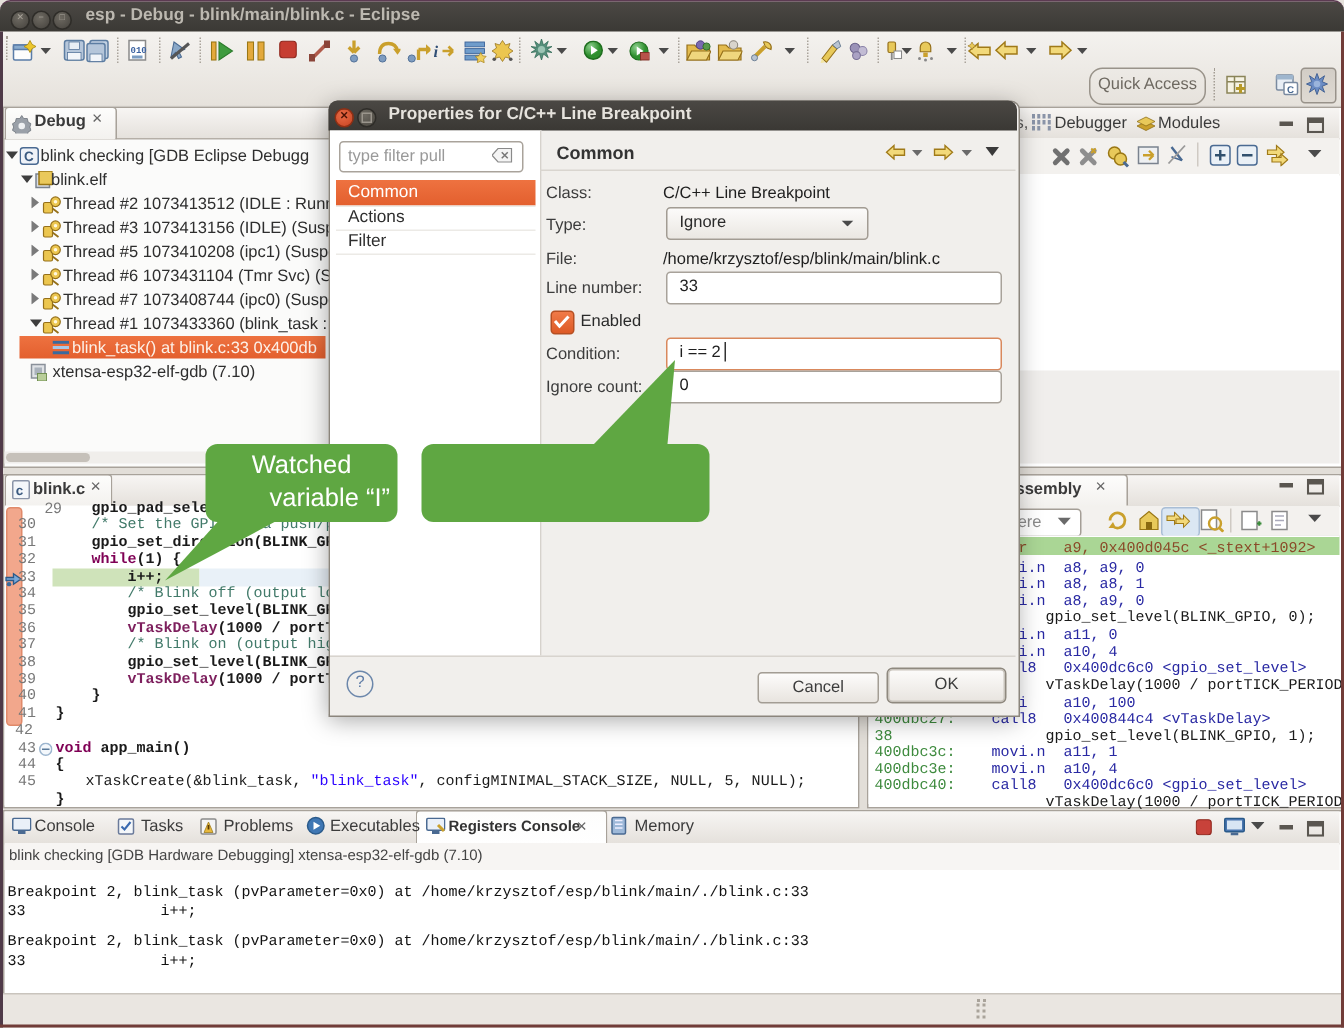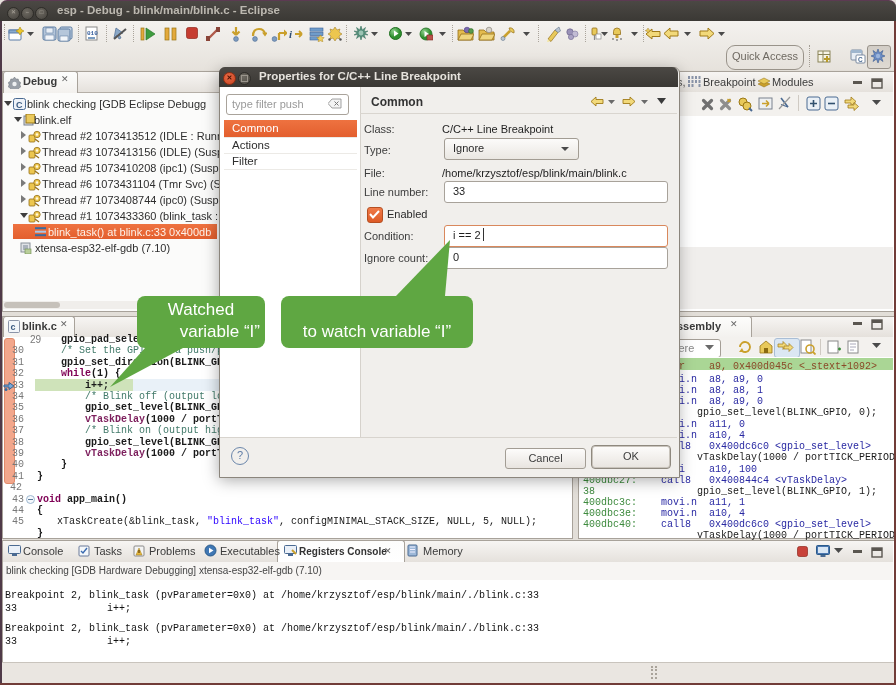--- a/index.html
+++ b/index.html
@@ -325,21 +325,21 @@
       <rect x="3.5" y="0" width="2" height="3"></rect>
       <rect x="3.5" y="4" width="2" height="3"></rect>
       <rect x="3.5" y="8" width="2" height="3"></rect>
       <rect x="7" y="0" width="2" height="3"></rect>
       <rect x="7" y="4" width="2" height="3"></rect>
       <rect x="10.5" y="0" width="2" height="3"></rect>
       <rect x="10.5" y="4" width="2" height="3"></rect>
       <rect x="10.5" y="8" width="2" height="3"></rect>
     </g>
   </svg>
-<div class="a" style="left:703px;top:76px;font-size:11px;color:#3b3b3b;">Breakpoint</div>
+<div class="a" style="left:703px;top:76px;font-size:11px;color:#3b3b3b;">Debugger</div>
 <svg class="a" style="left:757px;top:76px" width="14" height="12" viewBox="0 0 14 12">
     <path d="M1 8 l6-3 6 3 -6 3z" fill="#caa02c" stroke="#8a6a10" stroke-width=".5"></path>
     <path d="M1 5 l6-3 6 3 -6 3z" fill="#e8c95a" stroke="#8a6a10" stroke-width=".5"></path>
   </svg>
 <div class="a" style="left:772px;top:76px;font-size:11px;color:#3b3b3b;">Modules</div>
 <svg class="a" style="left:852px;top:79px" width="12" height="9" viewBox="0 0 12 9">
     <rect x="1" y="2" width="9" height="3" fill="#5a5650"></rect>
   </svg>
 <svg class="a" style="left:871px;top:78px" width="12" height="11" viewBox="0 0 12 11">
     <rect x="1" y="1" width="10" height="9" fill="none" stroke="#5a5650" stroke-width="1.4"></rect>
@@ -575,21 +575,21 @@
 <div class="a" style="left:0px;top:683px;width:896px;height:2px;background:#713c38;z-index:90;"></div>
 <div class="a" style="left:219px;top:67px;width:459px;height:409px;z-index:50;box-shadow:0 4px 16px rgba(0,0,0,.35);border-radius:6px 6px 0 0;">
 <div class="a" style="left:0px;top:0px;width:459px;height:409px;background:#f1efec;border:1px solid #8b857c;border-radius:6px 6px 0 0;"></div>
 <div class="a" style="left:0px;top:0px;width:459px;height:20px;background:linear-gradient(#4b4844,#3a3834);border-radius:6px 6px 0 0;"></div>
 <div class="a" style="left:4px;top:5px;width:11px;height:11px;background:radial-gradient(circle at 40% 35%,#e86a45,#c74422);border:1px solid #8f2f14;border-radius:50%;color:#4a1204;font-size:7px;line-height:10.5px;text-align:center;font-weight:bold;">✕</div>
 <div class="a" style="left:19px;top:5px;width:11px;height:11px;background:radial-gradient(circle at 40% 35%,#6e6a62,#4a4740);border:1px solid #2e2c28;border-radius:50%;"></div>
 <div class="a" style="left:21.5px;top:7.5px;width:5px;height:5px;border:1px solid #9a958c;"></div>
 <div class="a" style="left:40px;top:3px;font-size:11.5px;font-weight:bold;color:#e6e3dd;">Properties for C/C++ Line Breakpoint</div>
 <div class="a" style="left:1px;top:20px;width:140px;height:350px;background:#fff;border-right:1px solid #d6d2cc;"></div>
 <div class="a" style="left:7px;top:27px;width:121px;height:19px;background:#fff;border:1px solid #a9a39b;border-radius:3px;"></div>
-<div class="a" style="left:13px;top:31px;font-size:11px;color:#999;">type filter push</div>
+<div class="a" style="left:13px;top:31px;font-size:11px;color:#999;">type filter pull</div>
 <svg class="a" style="left:109px;top:31px" width="14" height="11" viewBox="0 0 14 11">
       <path d="M4 1 h9 v9 H4 L0 5.5z" fill="#f4f4f4" stroke="#8a8a8a" stroke-width=".8"></path>
       <path d="M6.5 3.5 l4 4 M10.5 3.5 l-4 4" stroke="#777" stroke-width="1"></path>
     </svg>
 <div class="a" style="left:5px;top:53px;width:133px;height:17px;background:linear-gradient(#ee7240,#e35f2e);"></div>
 <div class="a" style="left:13px;top:55px;font-size:11.5px;color:#fff;">Common</div>
 <div class="a" style="left:13px;top:72px;font-size:11.5px;color:#2e2e2e;">Actions</div>
 <div class="a" style="left:13px;top:88px;font-size:11.5px;color:#2e2e2e;">Filter</div>
 <div class="a" style="left:5px;top:70px;width:133px;height:1px;background:#eceae6;"></div>
 <div class="a" style="left:5px;top:86px;width:133px;height:1px;background:#eceae6;"></div>
@@ -645,13 +645,12 @@
 <svg class="a" style="left:100px;top:348px" width="100" height="42" viewBox="0 0 100 42">
       <path d="M45 0 L83 0 L10 39z" fill="#5fa742"></path>
     </svg>
 <svg class="a" style="left:390px;top:236px" width="65" height="62" viewBox="0 0 65 62">
       <path d="M6 60 L55 60 L60 4z" fill="#5fa742"></path>
     </svg>
 <div class="a" style="left:137px;top:296px;width:128px;height:52px;background:#5fa742;border-radius:8px;"></div>
 <div class="a" style="left:152px;top:300px;font-size:17px;color:#fff;width:98px;text-align:center;">Watched</div>
 <div class="a" style="left:142px;top:322px;font-size:17px;color:#fff;width:118px;text-align:right;">variable “I”</div>
 <div class="a" style="left:281px;top:296px;width:192px;height:52px;background:#5fa742;border-radius:8px;"></div>
-<div class="a" style="left:286px;top:322px;font-size:17px;color:#fff;width:182px;text-align:center;">to watch variable “I”</div>
 </div>
 </body></html>

